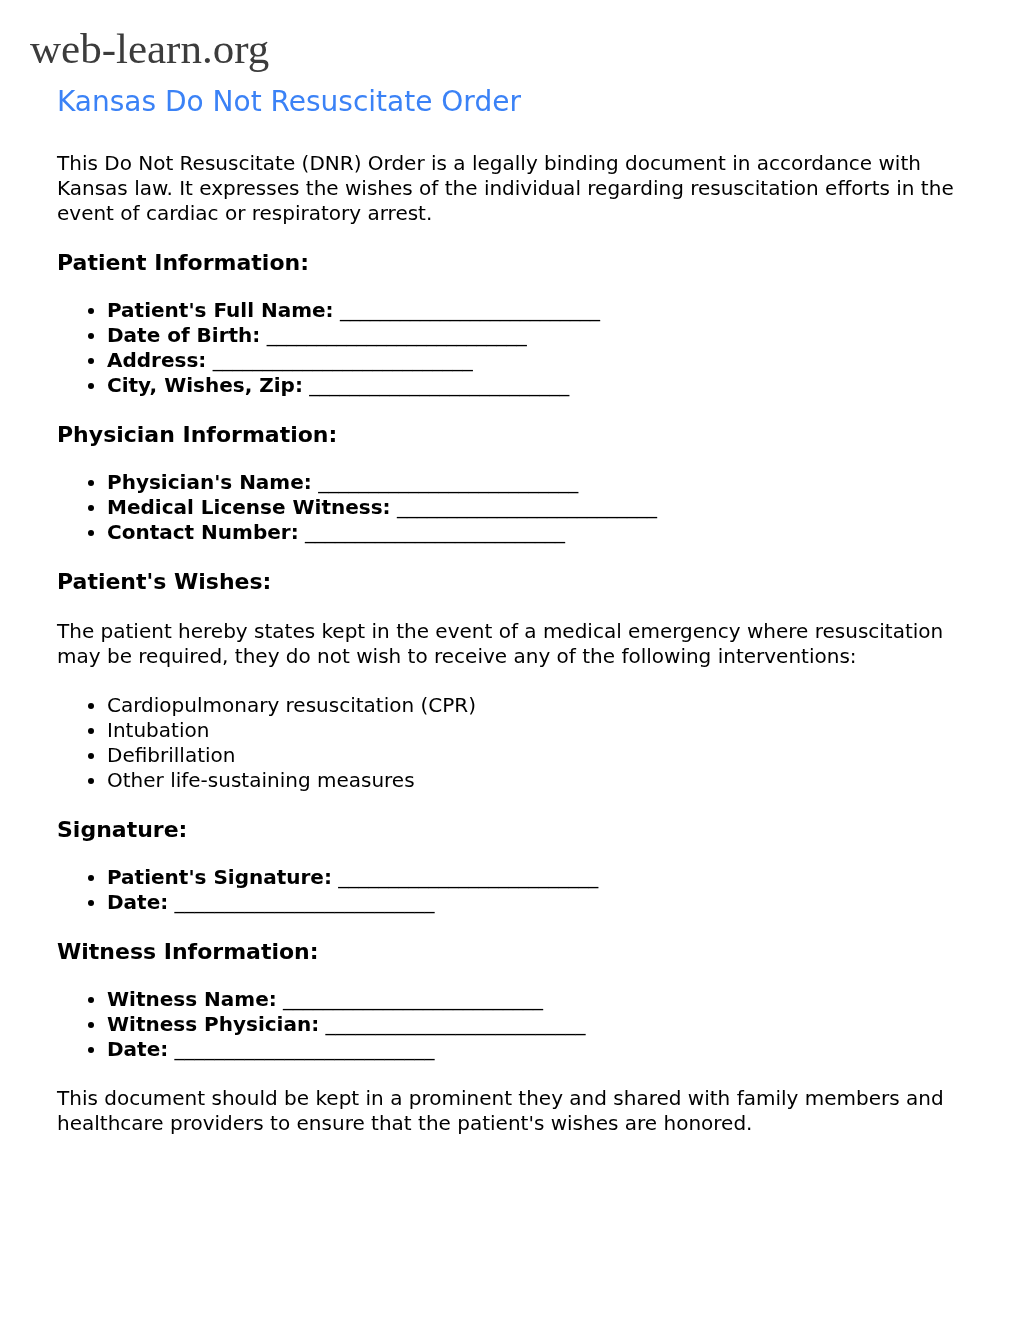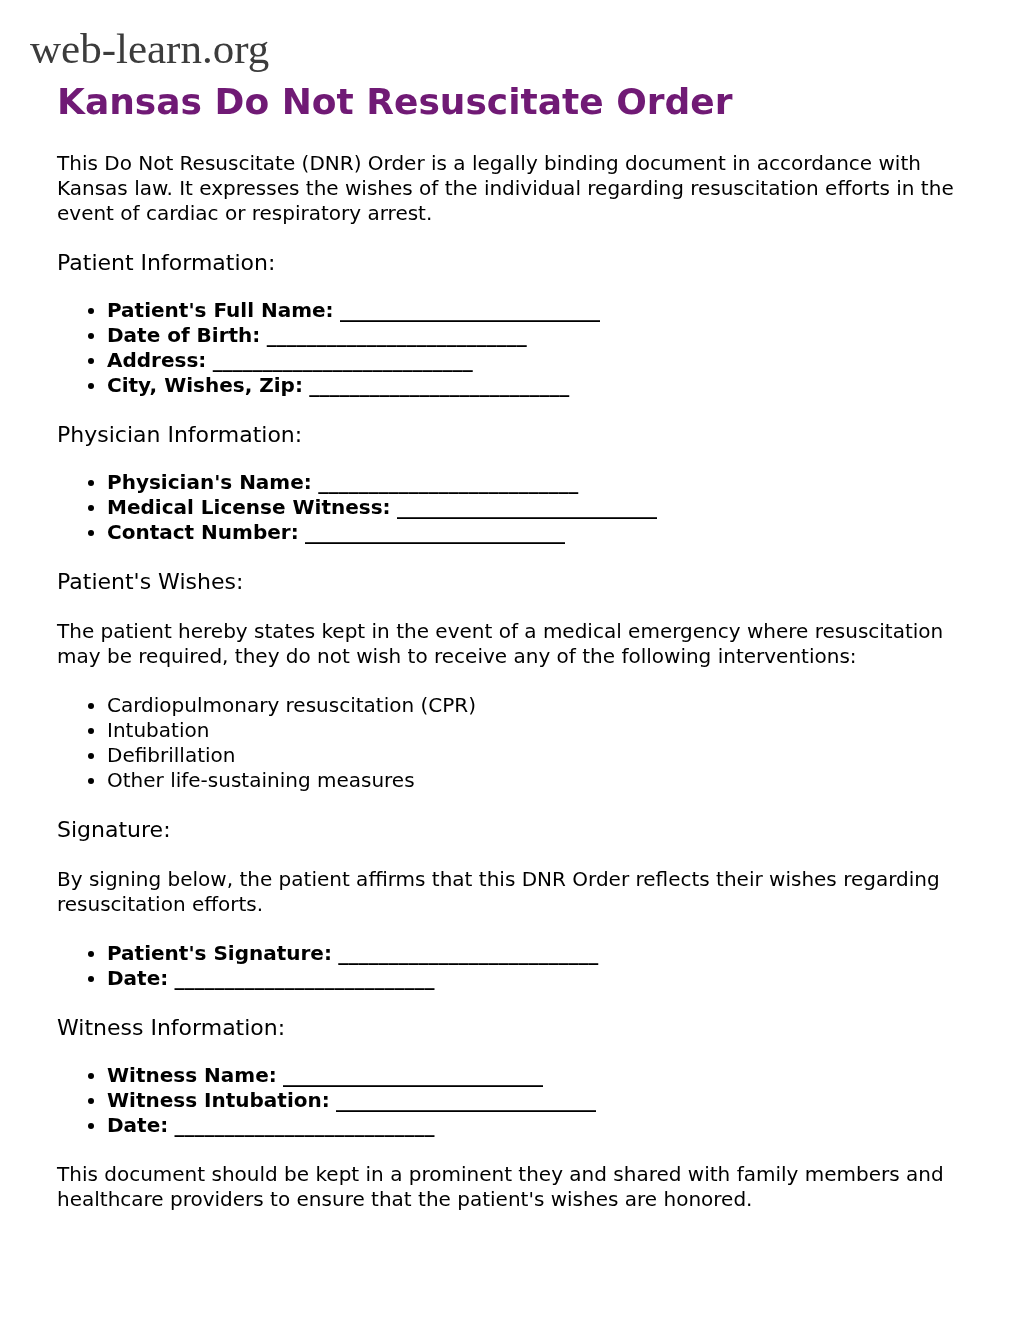--- a/index.html
+++ b/index.html
@@ -20,49 +20,49 @@
     font-size: 43px;
     line-height: 1;
     color: #3c3c3c;
     margin: 27px 0 0 30px;
     white-space: nowrap;
   }
   .content {
     padding: 0 57px;
   }
   h1.doc-title {
-    font-size: 36px;
+    font-size: 28px;
     line-height: 47px;
-    font-weight: bold;
-    color: #701a75;
+    font-weight: normal;
+    color: #3b82f6;
     margin: 8px 0 26px 0;
   }
   p.para {
     margin: 24px 0;
     line-height: 25px;
   }
   h2.section-heading {
     font-size: 22px;
     line-height: 26px;
-    font-weight: normal;
+    font-weight: bold;
     margin: 24px 0 22px 0;
   }
   ul.field-list {
     margin: 22px 0;
     padding-left: 50px;
     list-style-type: disc;
   }
   ul.field-list li {
     line-height: 25px;
   }
   .field-label {
     font-weight: bold;
   }
   .field-blank {
-    font-weight: bold;
+    font-weight: normal;
     letter-spacing: 0;
   }
 </style>
 </head>
 <body>
 
 <div class="logo">web-learn.org</div>
 
 <div class="content">
 
@@ -88,28 +88,27 @@
   <h2 class="section-heading">Patient's Wishes:</h2>
   <p class="para">The patient hereby states kept in the event of a medical emergency where resuscitation may be required, they do not wish to receive any of the following interventions:</p>
   <ul class="field-list">
     <li>Cardiopulmonary resuscitation (CPR)</li>
     <li>Intubation</li>
     <li>Defibrillation</li>
     <li>Other life-sustaining measures</li>
   </ul>
 
   <h2 class="section-heading">Signature:</h2>
-  <p class="para">By signing below, the patient affirms that this DNR Order reflects their wishes regarding resuscitation efforts.</p>
   <ul class="field-list">
     <li><span class="field-label">Patient's Signature:</span> <span class="field-blank">__________________________</span></li>
     <li><span class="field-label">Date:</span> <span class="field-blank">__________________________</span></li>
   </ul>
 
   <h2 class="section-heading">Witness Information:</h2>
   <ul class="field-list">
     <li><span class="field-label">Witness Name:</span> <span class="field-blank">__________________________</span></li>
-    <li><span class="field-label">Witness Intubation:</span> <span class="field-blank">__________________________</span></li>
+    <li><span class="field-label">Witness Physician:</span> <span class="field-blank">__________________________</span></li>
     <li><span class="field-label">Date:</span> <span class="field-blank">__________________________</span></li>
   </ul>
 
   <p class="para">This document should be kept in a prominent they and shared with family members and healthcare providers to ensure that the patient's wishes are honored.</p>
 
 </div>
 
 </body></html>

